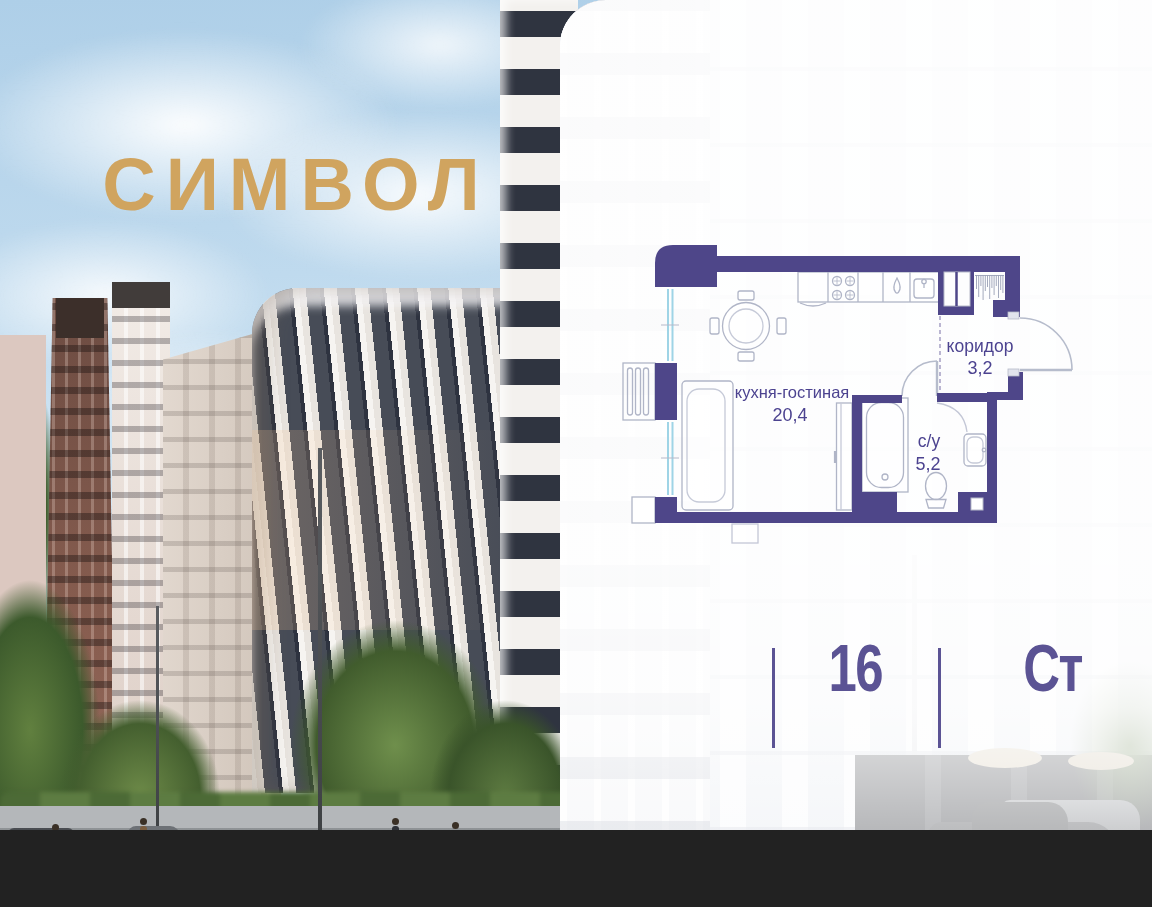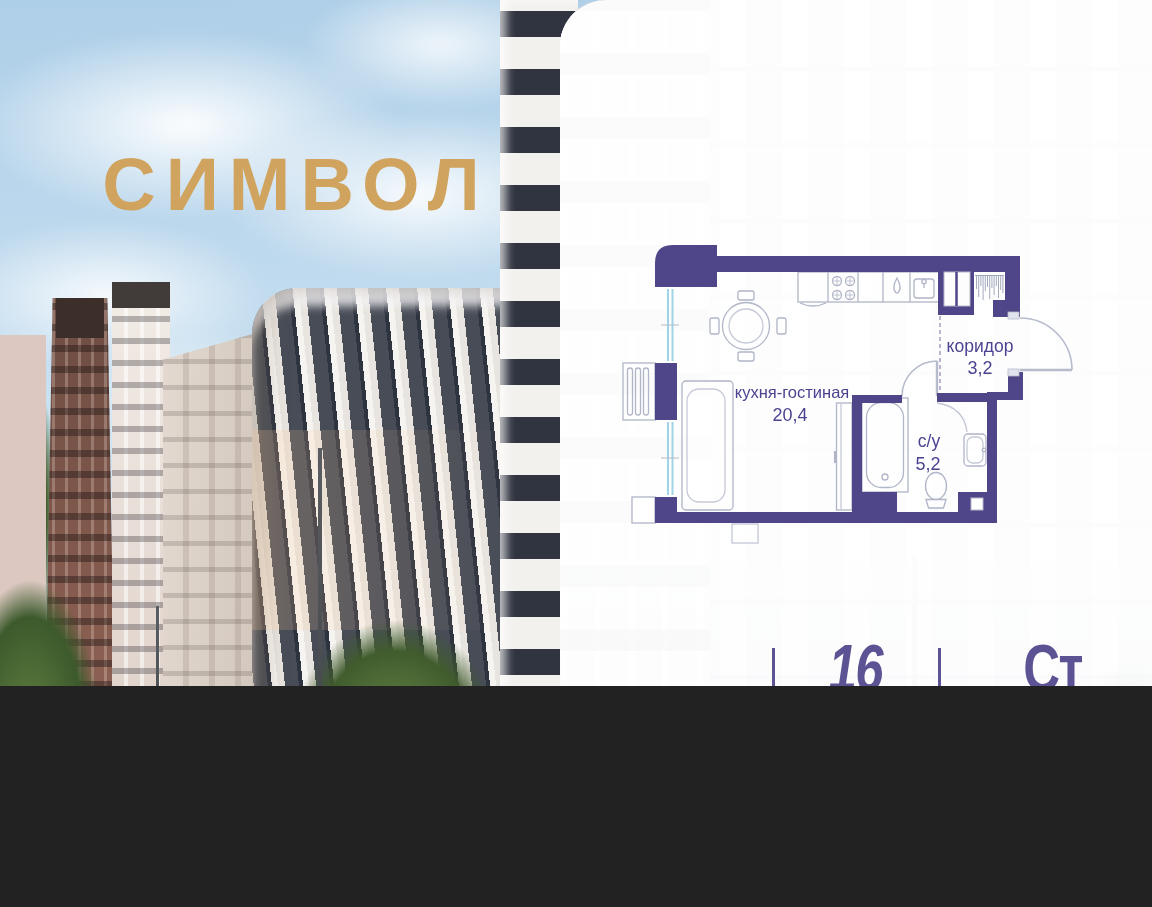--- a/index.html
+++ b/index.html
@@ -1,16 +1,16 @@
 <!DOCTYPE html>
 <html><head>
 <meta charset="utf-8">
 <style>
   html,body{margin:0;padding:0;background:#222;}
-  .page{position:relative;width:1152px;height:686px;overflow:hidden;
+  .page{position:relative;width:1152px;height:830px;overflow:hidden;
         font-family:"Liberation Sans","DejaVu Sans",sans-serif;background:#cfe2f0;}
   .abs{position:absolute;}
 
   
   .sky{left:0;top:0;width:1152px;height:907px;
        background:linear-gradient(178deg,#aecfe8 0%,#bfdaee 30%,#d8eaf6 58%,#e9f3fa 75%);}
   .cloud{border-radius:50%;filter:blur(6px);}
   .c1{left:-30px;top:30px;width:430px;height:190px;background:radial-gradient(closest-side,rgba(255,255,255,.95),rgba(255,255,255,0));}
   .c2{left:220px;top:110px;width:400px;height:170px;background:radial-gradient(closest-side,rgba(255,255,255,.9),rgba(255,255,255,0));}
   .c3{left:-60px;top:220px;width:330px;height:150px;background:radial-gradient(closest-side,rgba(255,255,255,.85),rgba(255,255,255,0));}
@@ -104,21 +104,21 @@
   
   .plan{left:600px;top:225px;width:500px;height:335px;}
 
   
   .stat{top:640px;width:170px;text-align:center;}
   .stat-value{display:inline-block;font-weight:700;font-size:67px;line-height:56px;
               color:#5b5394;transform:scaleX(.76);letter-spacing:-2px;white-space:nowrap;}
   .stat-label{display:block;margin-top:9px;}
   .stat-label>span{display:inline-block;font-weight:700;font-size:36px;line-height:30px;
               color:#16161b;transform:scaleX(.8);letter-spacing:0;white-space:nowrap;}
-  .s1{left:603px;} .s2{left:770px;font-style:italic;} .s3{left:968px;}
+  .s1{left:603px;} .s2{left:770px;} .s3{left:968px;}
   .sdiv{top:648px;width:3px;height:100px;background:#5b5394;}
   .d1{left:772px;} .d2{left:938px;}
 </style>
 </head>
 <body>
 
 <div class="page">
 
   <div class="abs sky"></div>
   <div class="abs cloud c1"></div>

